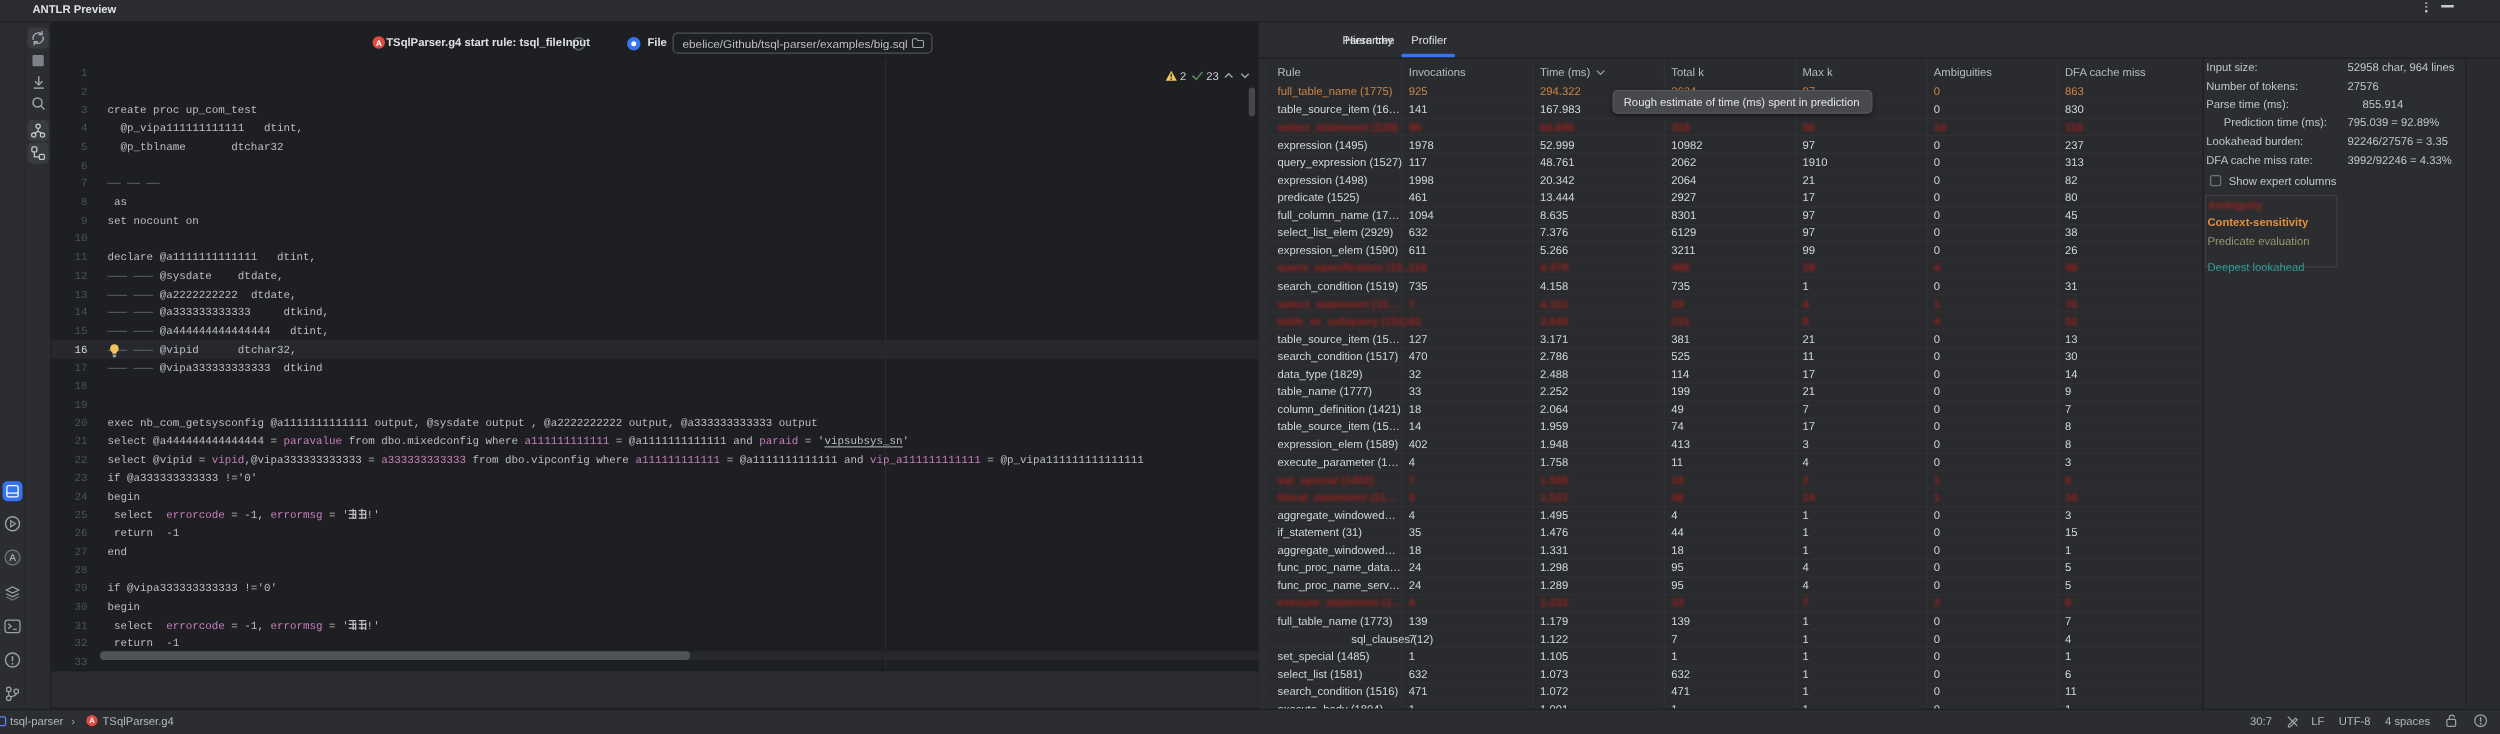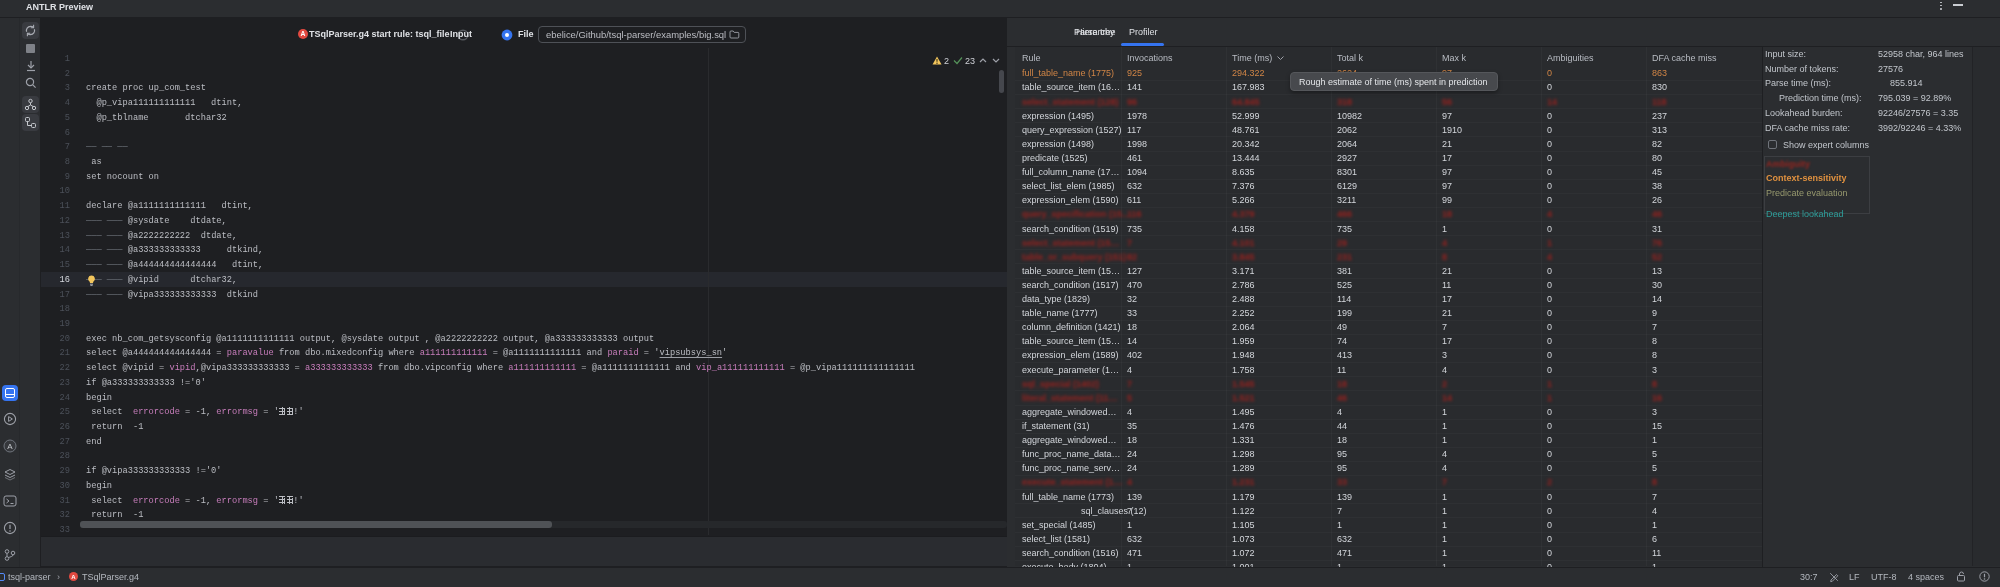--- a/index.html
+++ b/index.html
@@ -353,21 +353,21 @@
 <div class="trow rn" style="top:164.67px">
       <span class="tc" style="left:1022px">full_column_name (17…</span>
       <span class="tc" style="left:1127px">1094</span>
       <span class="tc" style="left:1232px">8.635</span>
       <span class="tc" style="left:1337px">8301</span>
       <span class="tc" style="left:1442px">97</span>
       <span class="tc" style="left:1547px">0</span>
       <span class="tc" style="left:1652px">45</span>
     </div>
 <div class="trow rn" style="top:178.78px">
-      <span class="tc" style="left:1022px">select_list_elem (1985)</span>
+      <span class="tc" style="left:1022px">select_list_elem (2929)</span>
       <span class="tc" style="left:1127px">632</span>
       <span class="tc" style="left:1232px">7.376</span>
       <span class="tc" style="left:1337px">6129</span>
       <span class="tc" style="left:1442px">97</span>
       <span class="tc" style="left:1547px">0</span>
       <span class="tc" style="left:1652px">38</span>
     </div>
 <div class="trow rn" style="top:192.89px">
       <span class="tc" style="left:1022px">expression_elem (1590)</span>
       <span class="tc" style="left:1127px">611</span>

